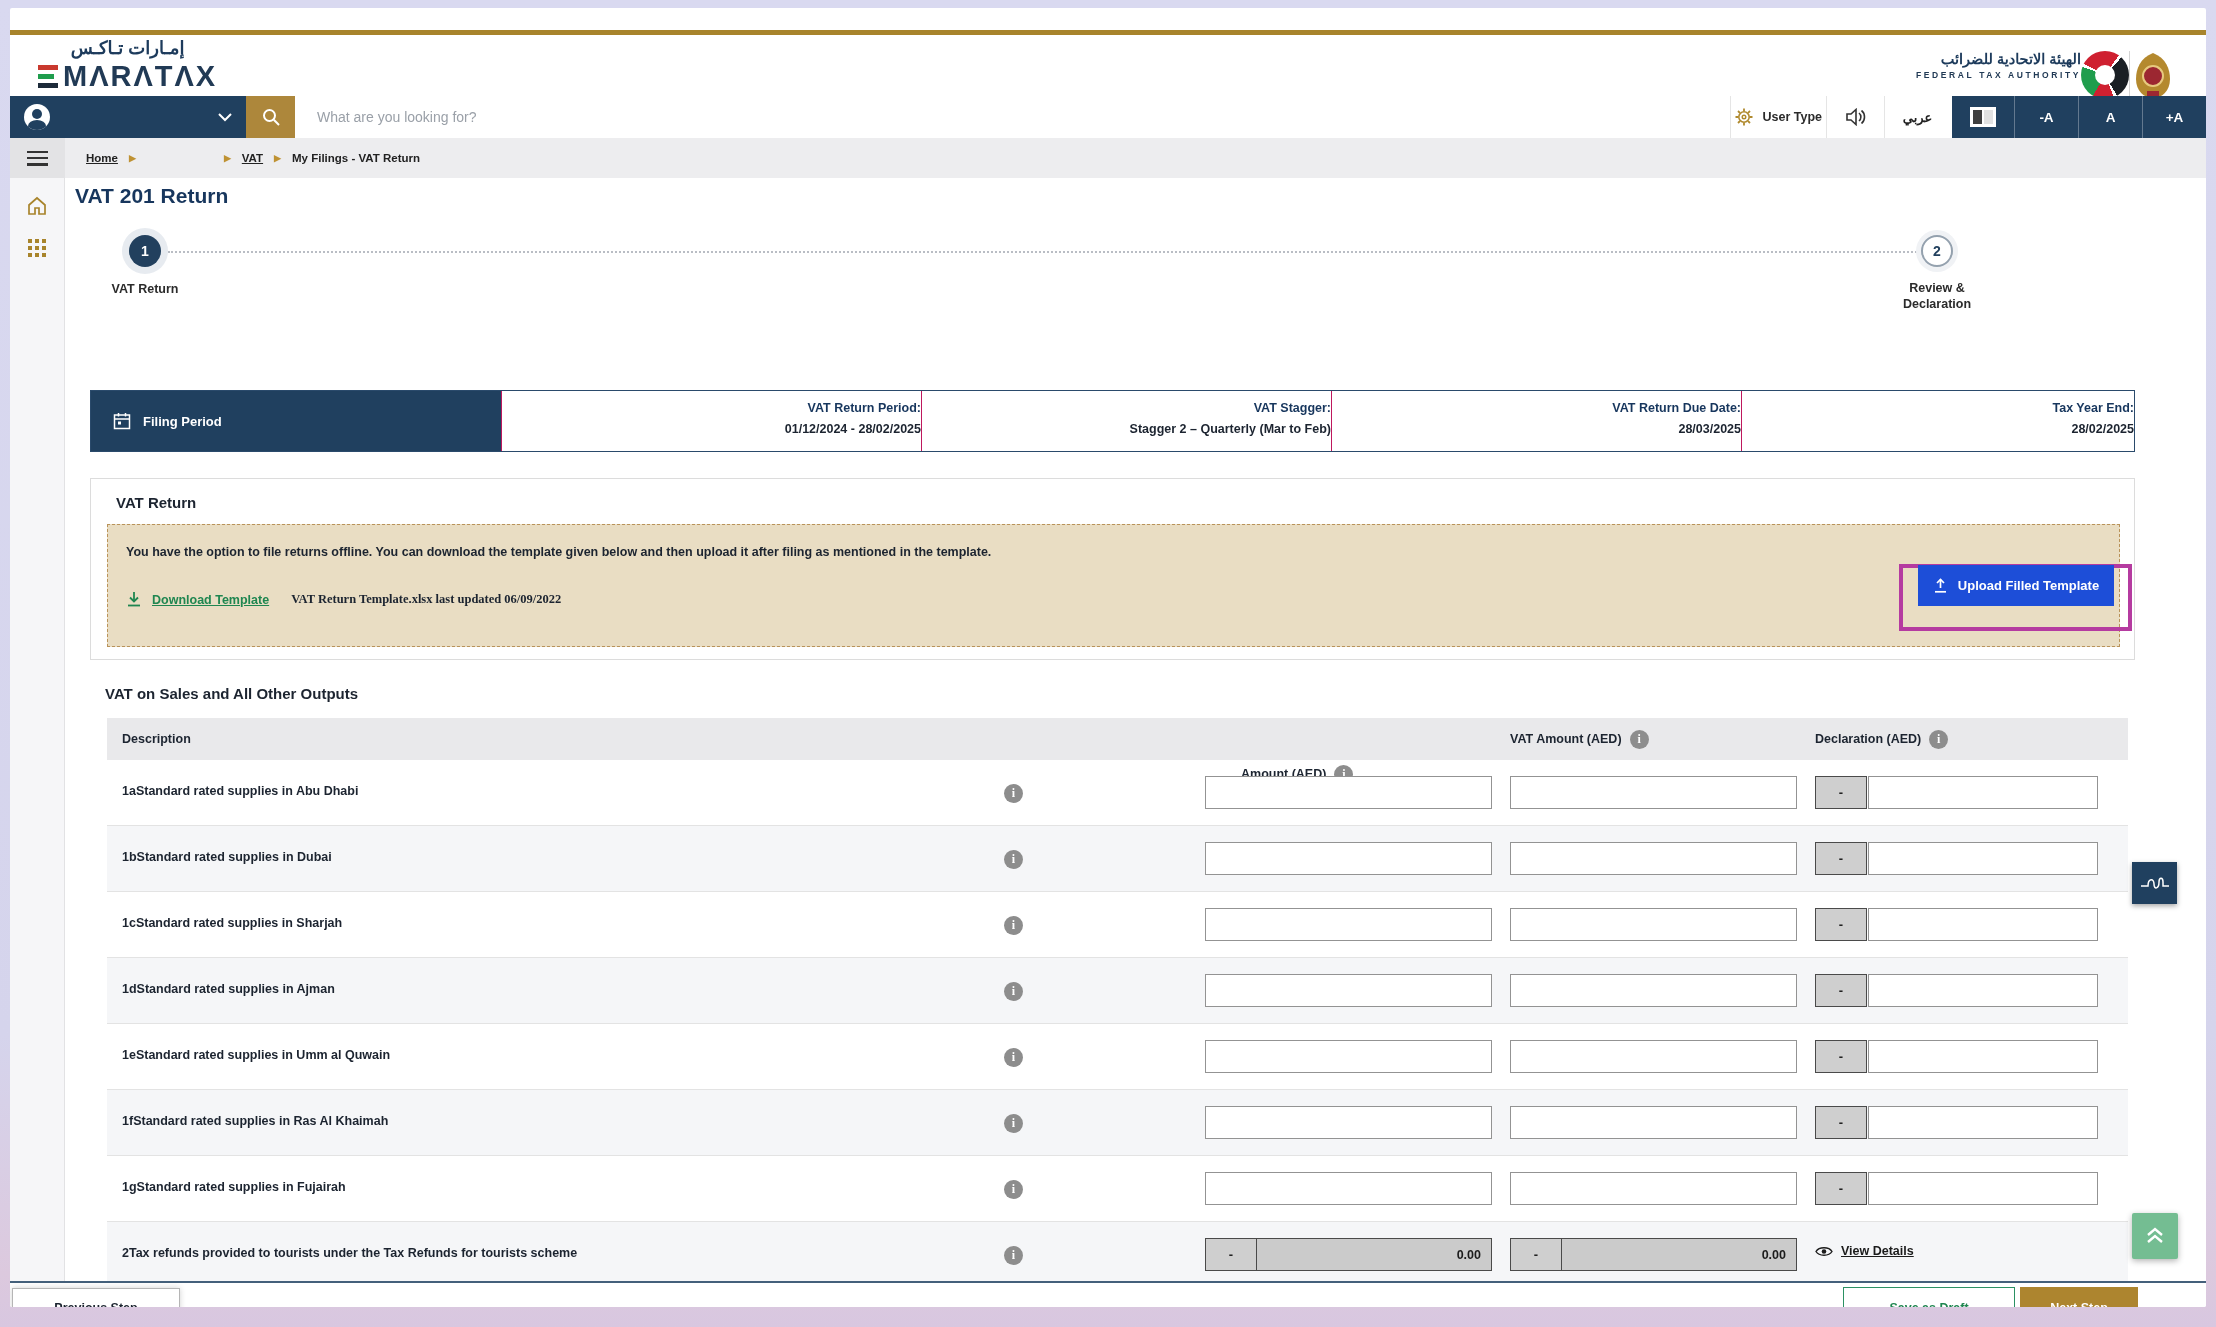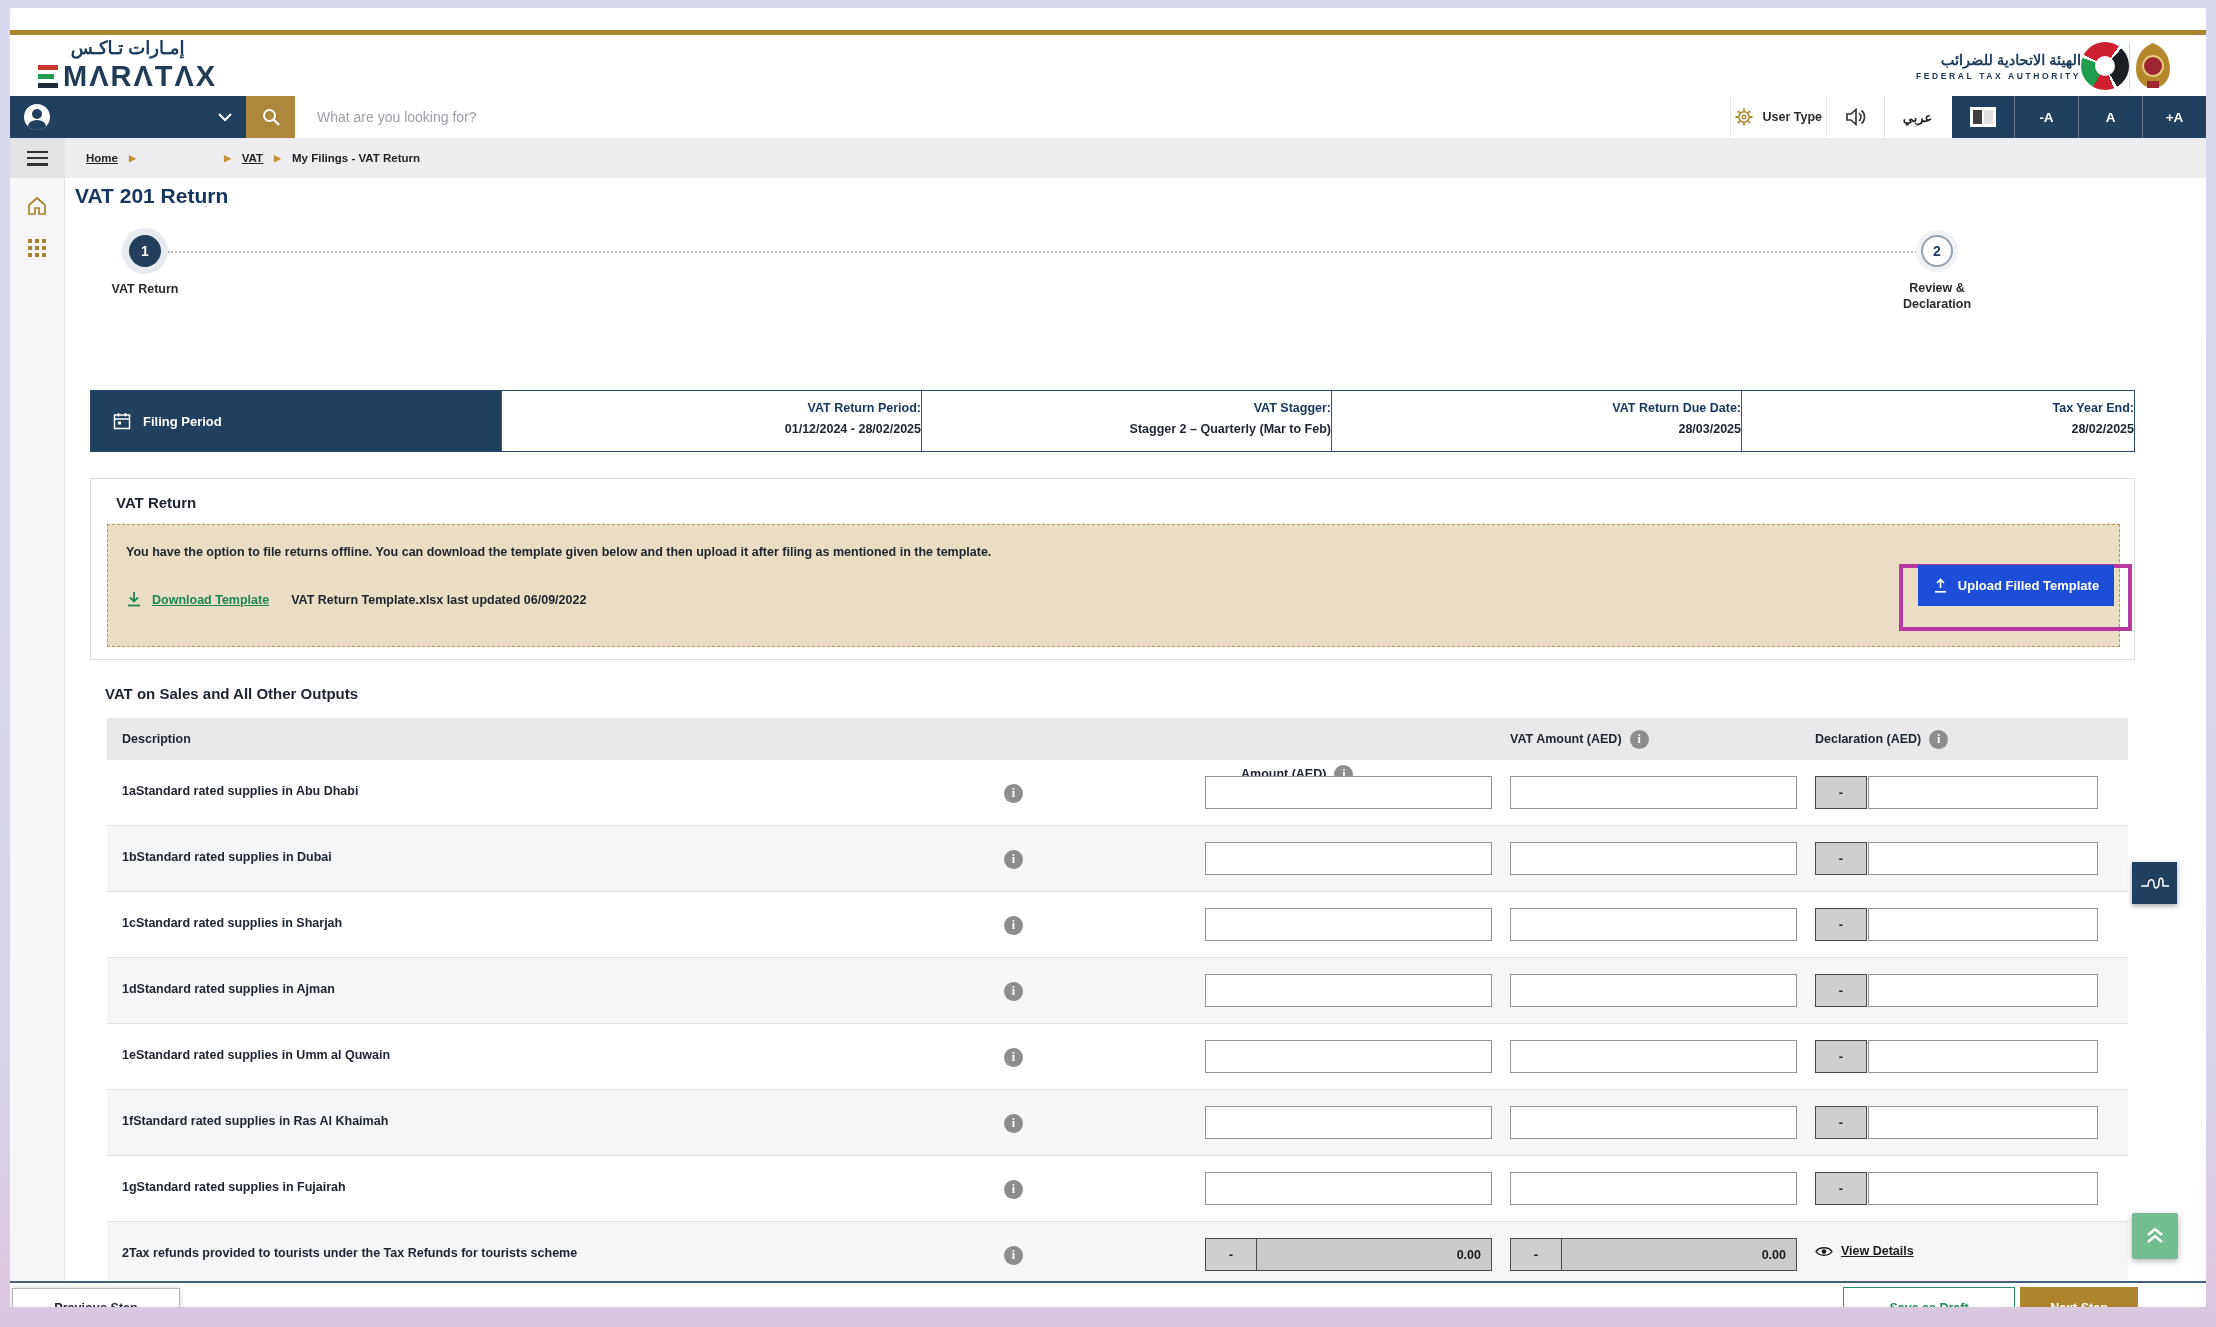--- a/index.html
+++ b/index.html
@@ -22,21 +22,21 @@
   .header { left:0; top:27px; width:100%; height:61px; background:#fff; }
   .brand { left:28px; top:2px; display:flex; flex-direction:column; align-items:center; }
   .brand-ar { font-size:18px; font-weight:bold; color:#1d3b5c; letter-spacing:1px; }
   .brand-row { display:flex; align-items:center; gap:5px; margin-top:1px; }
   .ebars { display:flex; flex-direction:column; gap:4px; width:20px; }
   .ebars i { display:block; height:5px; }
   .ebars i:nth-child(1){ background:#c9392e; }
   .ebars i:nth-child(2){ background:#1f9d4d; width:16px;}
   .ebars i:nth-child(3){ background:#1d2b3a; }
   .brand-latin { font-size:29px; font-weight:bold; color:#213a55; letter-spacing:2px; }
-  .fta { right:30px; top:4px; display:flex; align-items:center; gap:0; height:54px; }
+  .fta { right:30px; top:16px; display:flex; gap:0; height:54px; }
   .fta-text { text-align:right; }
   .fta-ar { font-size:14.5px; font-weight:bold; color:#1d3b5c; }
   .fta-en { font-size:8.5px; font-weight:bold; color:#213a55; letter-spacing:2.6px; margin-top:3px; }
   .swirl { width:48px; height:48px; border-radius:50%;
     background:conic-gradient(from 210deg,#1f9d4d 0 80deg,#ffffff 80deg 88deg,#cf2030 88deg 185deg,#ffffff 185deg 193deg,#1a1f24 193deg 300deg,#ffffff 300deg 308deg,#cf2030 308deg 360deg);
     position:relative; }
   .swirl::after { content:""; position:absolute; left:14px; top:14px; width:20px; height:20px; border-radius:50%; background:#fff; }
   .vdiv { width:1px; height:46px; background:#d4d4d4; }
 
   
@@ -92,21 +92,21 @@
   .fp-cell .val { font-size:12.5px; font-weight:bold; color:#1c2430; margin-top:7px; }
   .fp-c1 { width:420px; } .fp-c2 { width:410px; } .fp-c3 { width:410px; } .fp-c4 { flex:1; }
 
   
   .vatcard { left:80px; top:470px; width:2045px; height:182px; border:1px solid #dcdcdc; background:#fff; }
   .vat-title { left:25px; top:15px; font-size:15px; font-weight:bold; color:#1c2430; }
   .beige { left:16px; top:45px; width:2013px; height:123px; background:#e9ddc3; border:1.5px dashed #b9935a; }
   .beige-note { left:18px; top:20px; font-size:12.5px; font-weight:bold; color:#1c2430; }
   .dl-row { left:18px; top:66px; display:flex; align-items:center; gap:10px; }
   .dl-link { color:#1f8650; font-size:12.5px; font-weight:bold; text-decoration:underline; cursor:pointer; }
-  .tpl-info { font-size:12.5px; font-weight:bold; color:#1c2430; margin-left:12px; }
+  .tpl-info { font-size:12.5px; font-weight:bold; color:#1c2430; margin-left:12px;font-family:Liberation Serif, serif; }
   .magenta-box { left:1791px; top:39px; width:233px; height:67px; border:4px solid #b53ba0; background:transparent; }
   .uploadbtn { left:1810px; top:40px; width:196px; height:41px; background:#1d4ed8; border:none; color:#fff; font-size:13px; font-weight:bold; display:flex; align-items:center; justify-content:center; gap:10px; cursor:pointer; font-family:"Liberation Sans",sans-serif; }
 
   
   .outputs-title { left:95px; top:677px; font-size:15px; font-weight:bold; color:#1c2430; }
   .vtable { left:97px; top:710px; width:2021px; height:636px; overflow:hidden; background:#fff; }
   .thead { position:absolute; left:0; top:0; width:100%; height:42px; background:#e9e9eb; }
   .th { position:absolute; top:0; height:42px; display:flex; align-items:center; gap:8px; font-size:12.5px; font-weight:bold; color:#1c2430; }
   .trow { position:absolute; left:0; width:100%; height:66px; border-bottom:1px solid #e3e3e3; }
   .trow.alt { background:#f5f6f8; }

